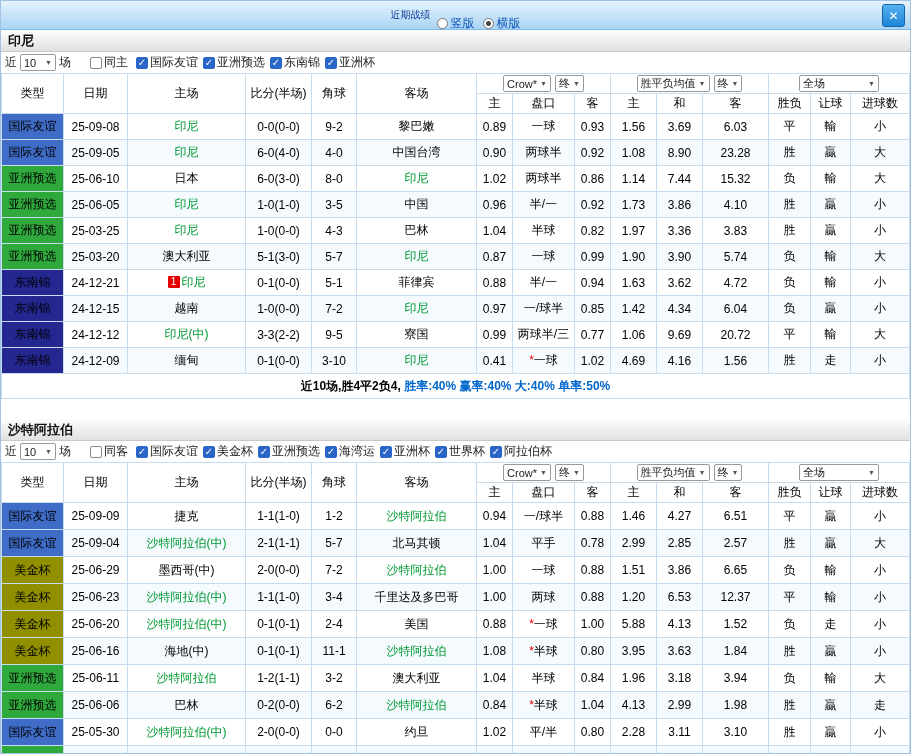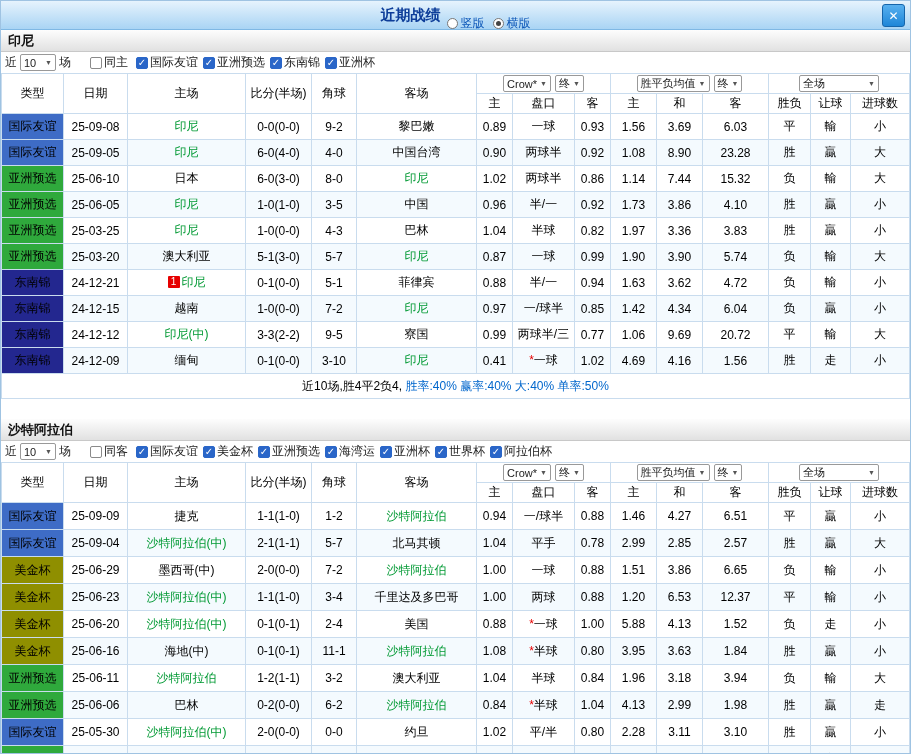--- a/index.html
+++ b/index.html
@@ -7,21 +7,21 @@
     width:911px;height:754px;overflow:hidden;background:#fff;
     font-family:"Liberation Sans","DejaVu Sans",sans-serif;
   }
   .window{width:911px;height:754px;overflow:hidden;border:1px solid #9fc3e2;box-sizing:border-box;}
   
   .titlebar{
     height:28px;background:linear-gradient(#e6f3fd,#a9d4f4);
     border-bottom:1px solid #7fb8e4;display:flex;align-items:center;justify-content:center;
     position:relative;
   }
-  .title{font-size:15px;font-weight:bold;color:#0d3d99;}
+  .title{font-size:10px;font-weight:normal;color:#0d3d99;}
   .view-toggle{display:flex;align-items:center;gap:8px;margin-left:6px;}
   .view-opt{display:inline-flex;align-items:center;gap:3px;cursor:pointer;margin-top:17px;}
   .vlabel{font-size:12px;color:#0d57b8;}
   .radio{width:11px;height:11px;border-radius:50%;border:1px solid #777;background:#fff;
     display:inline-block;box-sizing:border-box;position:relative;}
   .radio.sel::after{content:"";position:absolute;left:2px;top:2px;right:2px;bottom:2px;
     background:#444;border-radius:50%;}
   .close-btn{
     position:absolute;right:5px;top:3px;width:21px;height:21px;
     background:linear-gradient(#58b0ef,#1e86d8);border:1px solid #1565ab;border-radius:3px;
@@ -60,21 +60,21 @@
   .grid tbody tr.alt td{background:#f4fafe;}
   td.type{color:#fff;}
   td.score{color:#e60000;}
   .focus{color:#009933;}
   .star{color:#e60000;}
   .c-r{color:#e60000;}
   .c-g{color:#009933;}
   .c-b{color:#0066cc;}
   .badge{display:inline-block;background:#e60000;color:#fff;font-size:10px;line-height:12px;
     min-width:10px;height:12px;padding:0 1px;margin-right:2px;border-radius:1px;vertical-align:1px;}
-  tfoot td.summary-cell{height:24px;background:#fff;border:1px solid #c9dcee;}
+  tfoot td.summary-cell{height:24px;background:#fff;border:1px solid #c9dcee;font-weight:bold;}
 </style>
 </head>
 <body>
 
 <div class="window">
   <div class="titlebar">
     <span class="title">近期战绩</span>
     <span class="view-toggle">
       <span class="view-opt">
         <span class="radio"></span>

